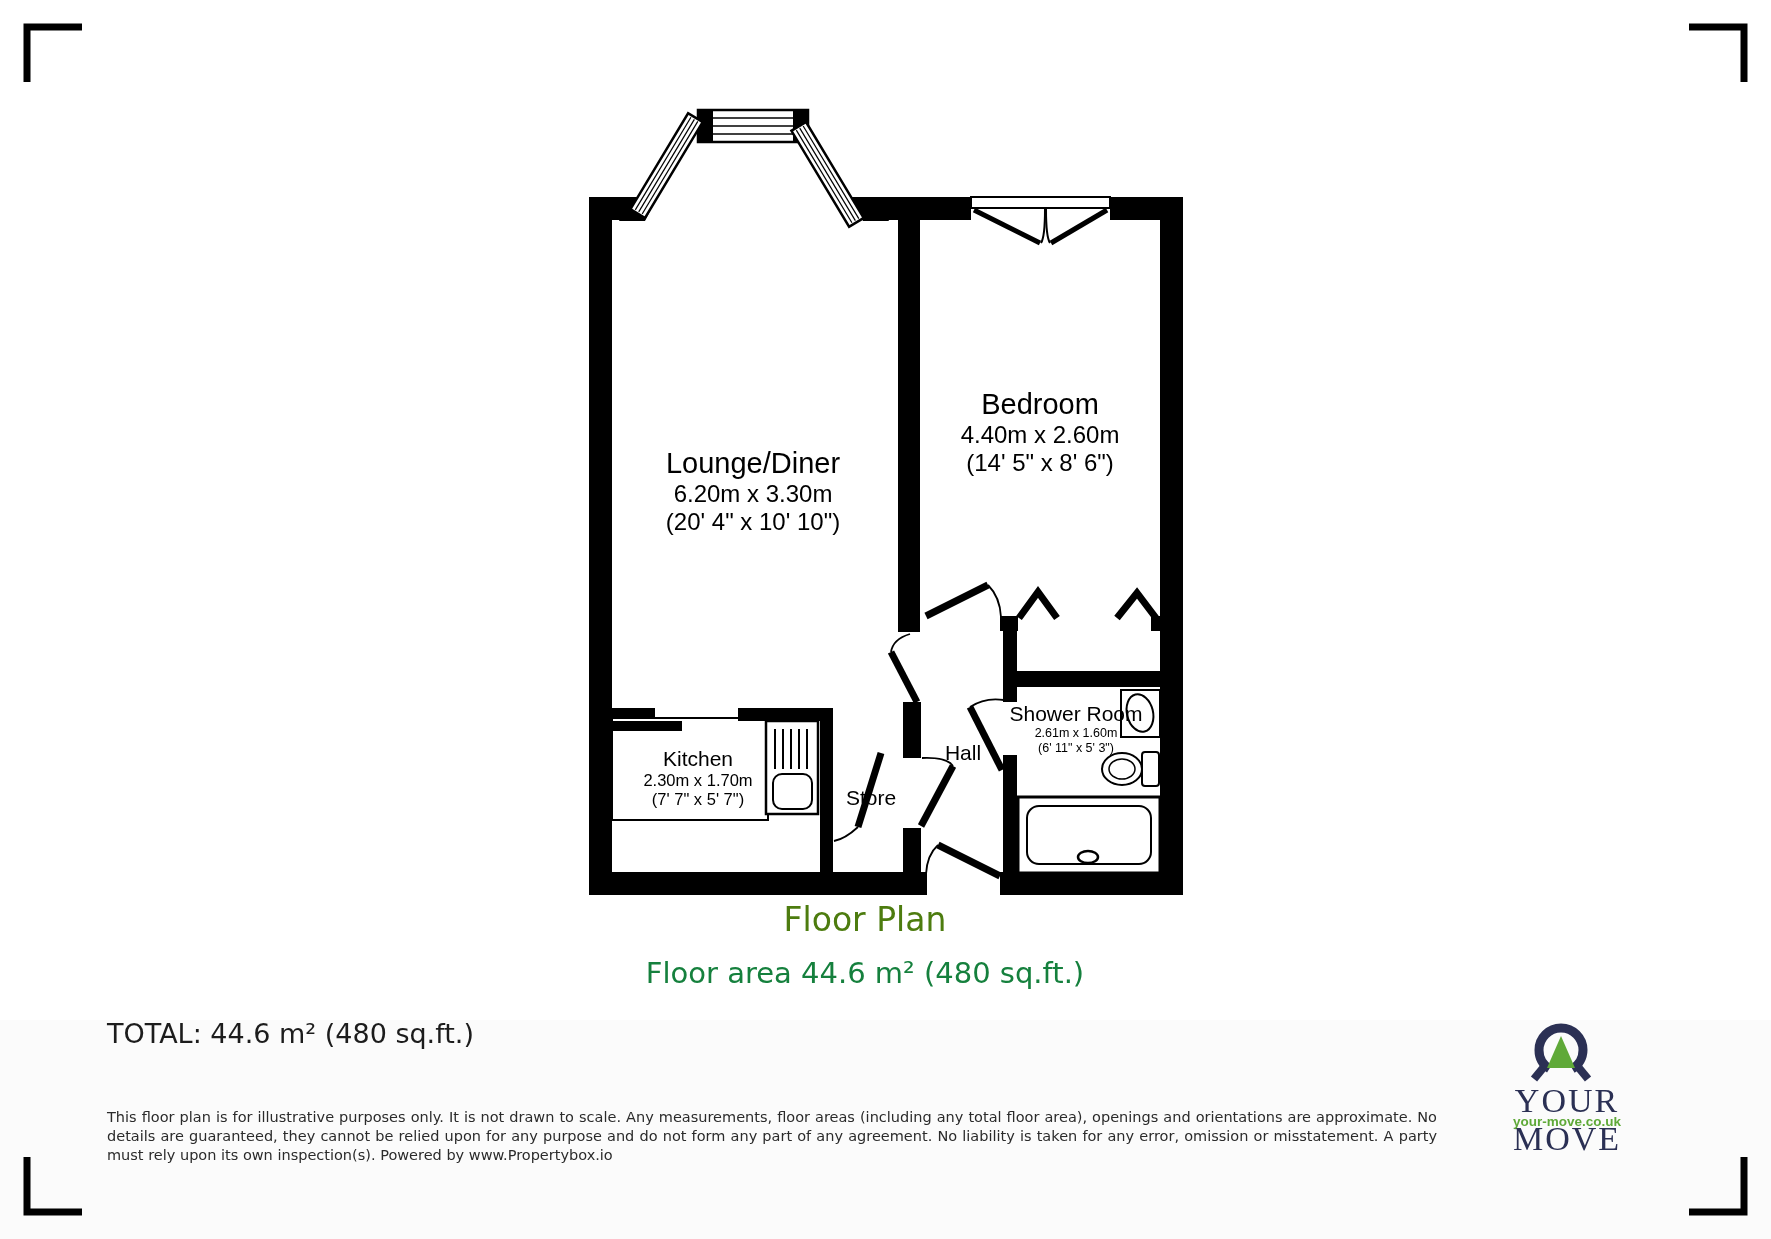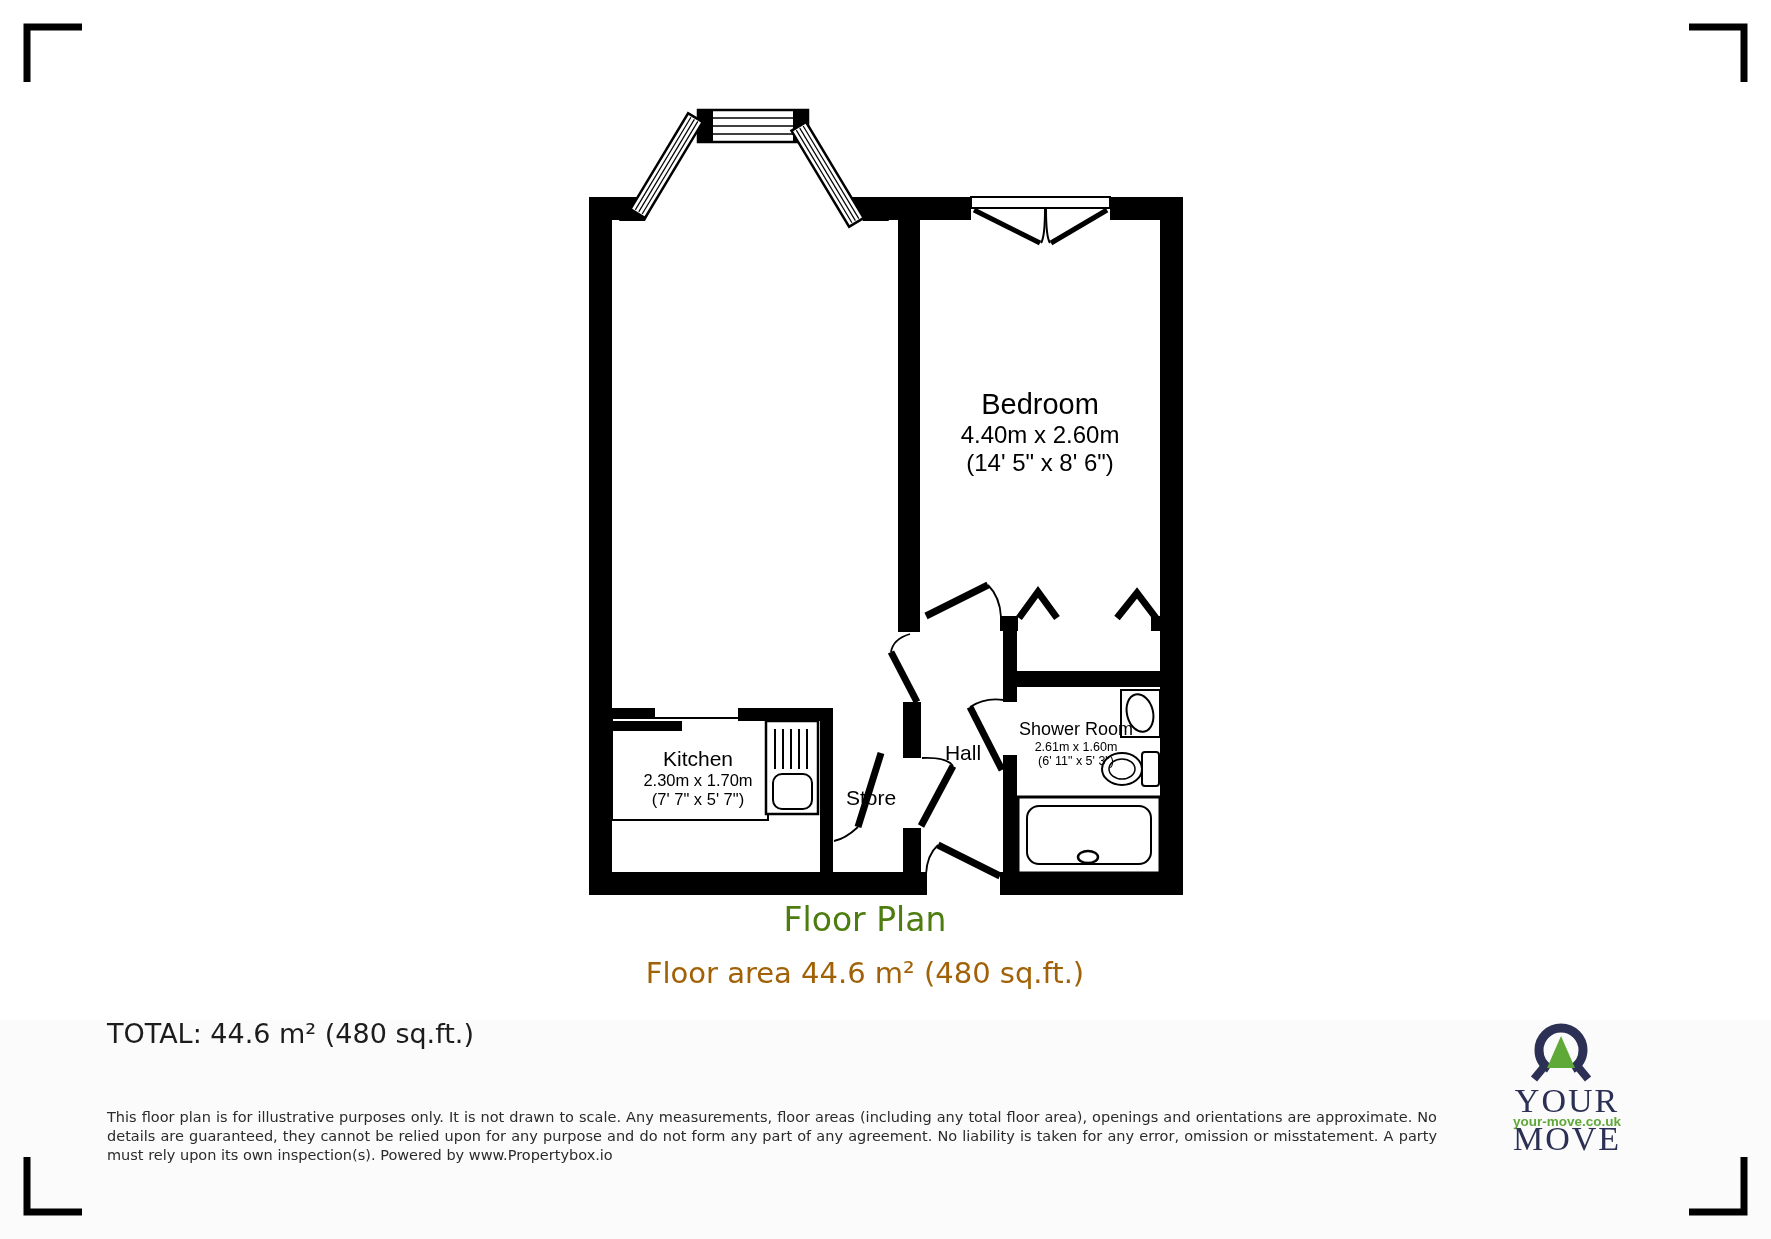--- a/index.html
+++ b/index.html
@@ -17,26 +17,26 @@
   .lbl-bedroom .rname{font-size:29px;}
   .lbl-bedroom .rdim{font-size:24px;}
   .lbl-kitchen{left:613px;top:747px;width:170px;}
   .lbl-kitchen .rname{font-size:21px;}
   .lbl-kitchen .rdim{font-size:16.5px;}
   .lbl-store{left:821px;top:786px;width:100px;}
   .lbl-store .rname{font-size:21px;}
   .lbl-hall{left:923px;top:741px;width:80px;}
   .lbl-hall .rname{font-size:21px;}
   .lbl-shower{left:1001px;top:702px;width:150px;}
-  .lbl-shower .rname{font-size:18px;margin-top:17px;}
+  .lbl-shower .rname{font-size:21px;}
   .lbl-shower .rdim{font-size:12.5px;}
   .plan-title{position:absolute;left:565px;top:900px;width:600px;text-align:center;
               font-family:"DejaVu Sans",sans-serif;font-size:33px;color:#4d7c0f;}
   .plan-subtitle{position:absolute;left:465px;top:956px;width:800px;text-align:center;
-              font-family:"DejaVu Sans",sans-serif;font-size:29px;color:#a16207;}
+              font-family:"DejaVu Sans",sans-serif;font-size:29px;color:#15803d;}
   .total-line{position:absolute;left:107px;top:1018px;
               font-family:"DejaVu Sans",sans-serif;font-size:27px;color:#1c1c1c;}
   .disclaimer{position:absolute;left:107px;top:1096px;width:1330px;
               font-family:"DejaVu Sans",sans-serif;font-size:14.5px;line-height:19px;
               text-align:justify;color:#2b2b2b;margin-top:12px;}
   .logo-brand{position:absolute;left:1467px;top:1082px;width:200px;text-align:center;
               font-family:"Liberation Serif",serif;font-size:34px;letter-spacing:2px;color:#2b3054;}
   .logo-url{position:absolute;left:1467px;top:1114px;width:200px;text-align:center;
               font-family:"Liberation Sans",sans-serif;font-size:13.5px;font-weight:bold;color:#5fa938;}
 </style>
@@ -181,20 +181,25 @@
     </g>
 
     <g>
       <circle cx="1561" cy="1050" r="22" fill="none" stroke="#2b3054" stroke-width="9" stroke-dasharray="22.5 24 200"></circle>
       <line x1="1543" y1="1068" x2="1534" y2="1079" stroke="#2b3054" stroke-width="8"></line>
       <line x1="1579" y1="1068" x2="1588" y2="1079" stroke="#2b3054" stroke-width="8"></line>
       <polygon points="1561,1036 1547,1068 1575,1068" fill="#5fa938"></polygon>
     </g>
   </svg>
 
+  <div class="room-label lbl-lounge">
+    <span class="rname">Lounge/Diner</span>
+    <span class="rdim">6.20m x 3.30m</span>
+    <span class="rdim">(20' 4" x 10' 10")</span>
+  </div>
 
   <div class="room-label lbl-bedroom">
     <span class="rname">Bedroom</span>
     <span class="rdim">4.40m x 2.60m</span>
     <span class="rdim">(14' 5" x 8' 6")</span>
   </div>
 
   <div class="room-label lbl-kitchen">
     <span class="rname">Kitchen</span>
     <span class="rdim">2.30m x 1.70m</span>

